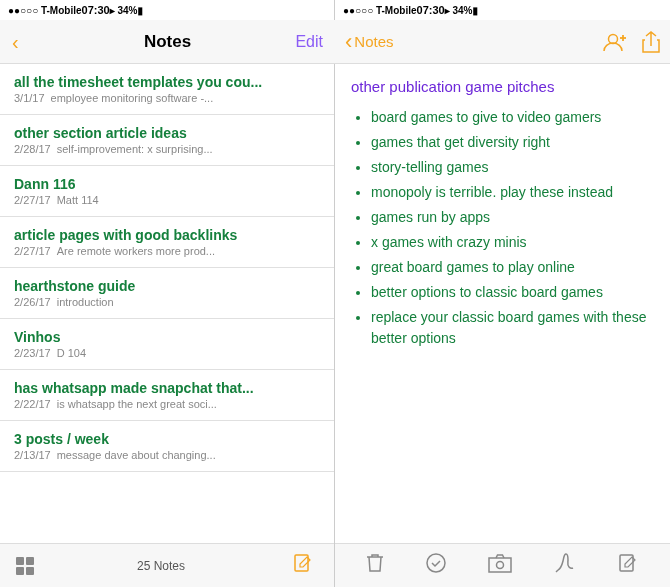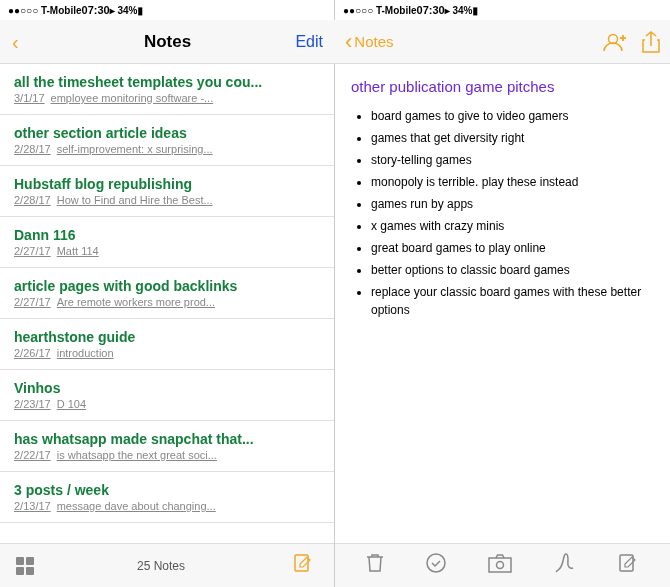--- a/index.html
+++ b/index.html
@@ -58,21 +58,21 @@
       height: 44px;
       background: #f7f7f7;
       border-bottom: 1px solid #ddd;
       display: flex;
       align-items: center;
       justify-content: space-between;
       padding: 0 12px;
     }
 
     .nav-edit-btn {
-      color: #1d4ed8;
+      color: #8b5cf6;
       font-size: 16px;
       cursor: pointer;
     }
 
     .notes-list {
       flex: 1;
       overflow-y: auto;
       background: #fff;
     }
 
@@ -91,21 +91,20 @@
       text-overflow: ellipsis;
       margin-bottom: 2px;
     }
 
     .note-meta {
       font-size: 11px;
       color: #888;
       white-space: nowrap;
       overflow: hidden;
       text-overflow: ellipsis;
-      text-decoration: underline;
     }
 
     .note-date {
       color: #888;
       margin-right: 6px;
     }
 
     .toolbar-left {
       height: 44px;
       background: #f7f7f7;
@@ -194,22 +193,22 @@
       margin-bottom: 12px;
       font-weight: 400;
     }
 
     .note-content ul {
       list-style: disc;
       padding-left: 20px;
     }
 
     .note-content ul li {
-      font-size: 12px;
-      color: #000000;
+      font-size: 14px;
+      color: #15803d;
       line-height: 1.5;
       margin-bottom: 4px;
     }
 
     .toolbar-right {
       height: 44px;
       background: #f7f7f7;
       border-top: 1px solid #ddd;
       display: flex;
       align-items: center;
@@ -270,26 +269,20 @@
       </div>
     </div>
 
     <div class="note-item">
       <div class="note-title">other section article ideas</div>
       <div class="note-meta">
         <span class="note-date">2/28/17</span><span>self-improvement: x surprising...</span>
       </div>
     </div>
 
-    <div class="note-item">
-      <div class="note-title">Hubstaff blog republishing</div>
-      <div class="note-meta">
-        <span class="note-date">2/28/17</span><span>How to Find and Hire the Best...</span>
-      </div>
-    </div>
 
     <div class="note-item">
       <div class="note-title">Dann 116</div>
       <div class="note-meta">
         <span class="note-date">2/27/17</span><span>Matt 114</span>
       </div>
     </div>
 
     <div class="note-item">
       <div class="note-title">article pages with good backlinks</div>

